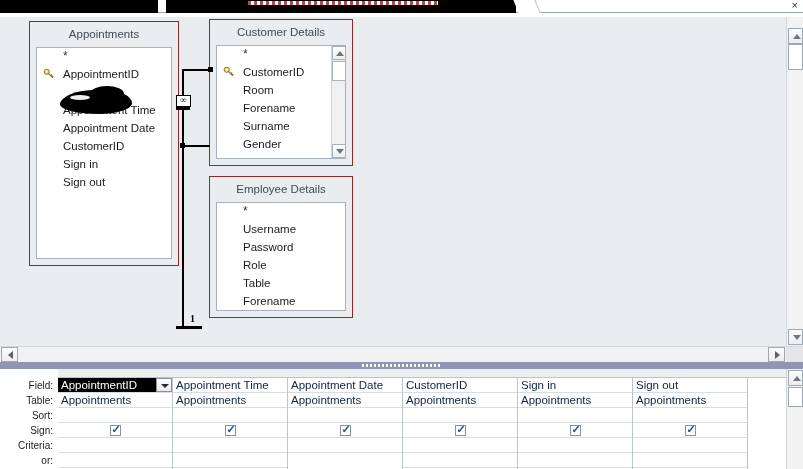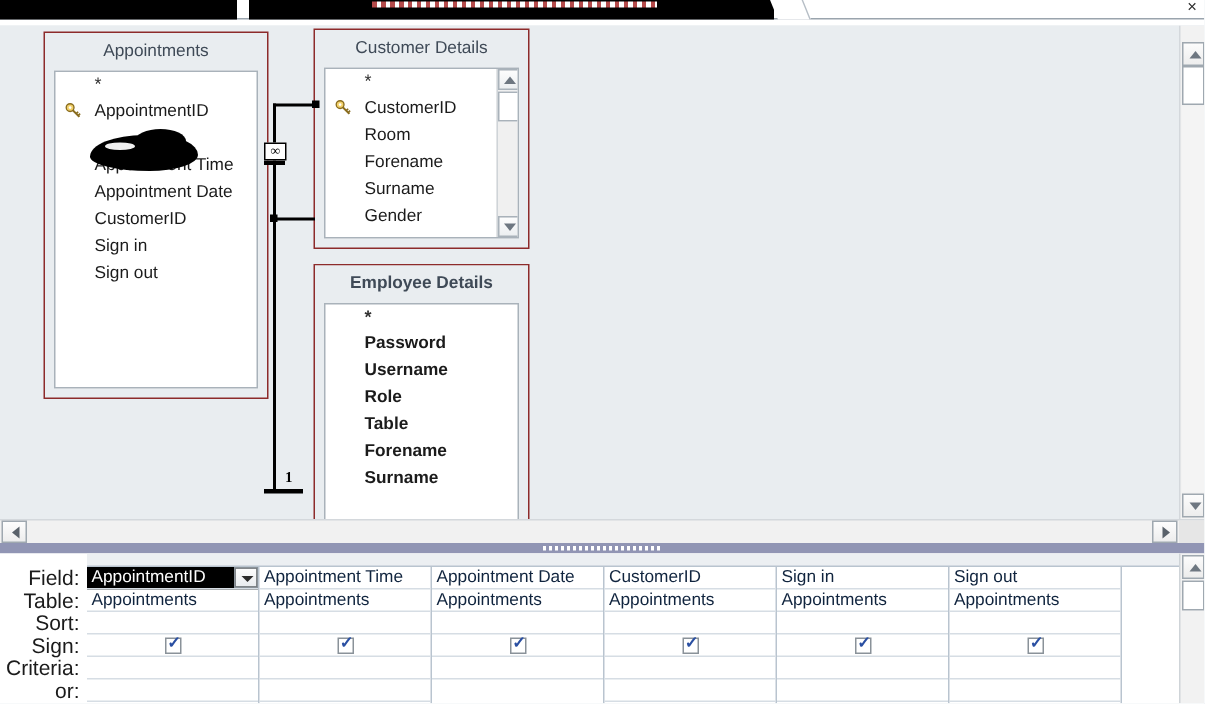--- a/index.html
+++ b/index.html
@@ -231,21 +231,21 @@
   }
   .grid-labels {
     position: absolute; left: 0; top: 0;
     width: 58px; height: 100px;
     background: #ffffff;
   }
   .grid-labels .lab {
     height: 15px; line-height: 15px;
     text-align: right;
     padding-right: 5px;
-    font-size: 14px;
+    font-size: 10px;
     color: #1b1b1b;
   }
   .grid-labels .lab.h1 { height: 9px; }
   .grid-body {
     position: absolute; left: 58px; top: 0;
     width: 728px; height: 100px;
     background: #ffffff;
   }
   .grid-topline {
     position: absolute; left: 0; top: 0; width: 728px; height: 9px;
@@ -404,26 +404,26 @@
             <div class="arrow-g up"></div>
           </div>
           <div class="sb-thumb"></div>
           <div class="sb-btn dn">
             <div class="arrow-g dn"></div>
           </div>
         </div>
       </div>
     </div>
 
-    <div class="tbox" style="left:209px; top:159px; width:144px; height:185px;font-weight:bold;">
+    <div class="tbox" style="left:209px; top:159px; width:144px; height:142px;">
       <div class="tbox-title">Employee Details</div>
       <div class="tbox-list">
         <div class="fld star">*</div>
+        <div class="fld">Username</div>
         <div class="fld">Password</div>
-        <div class="fld">Username</div>
         <div class="fld">Role</div>
         <div class="fld">Table</div>
         <div class="fld">Forename</div>
         <div class="fld">Surname</div>
       </div>
     </div>
 
     <div class="rel rel-h" style="left:182px; top:52px; width:30px;"></div>
     <div class="rel-dot" style="left:208px; top:50px;"></div>
     <div class="rel rel-v" style="left:182px; top:52px; height:258px;"></div>

